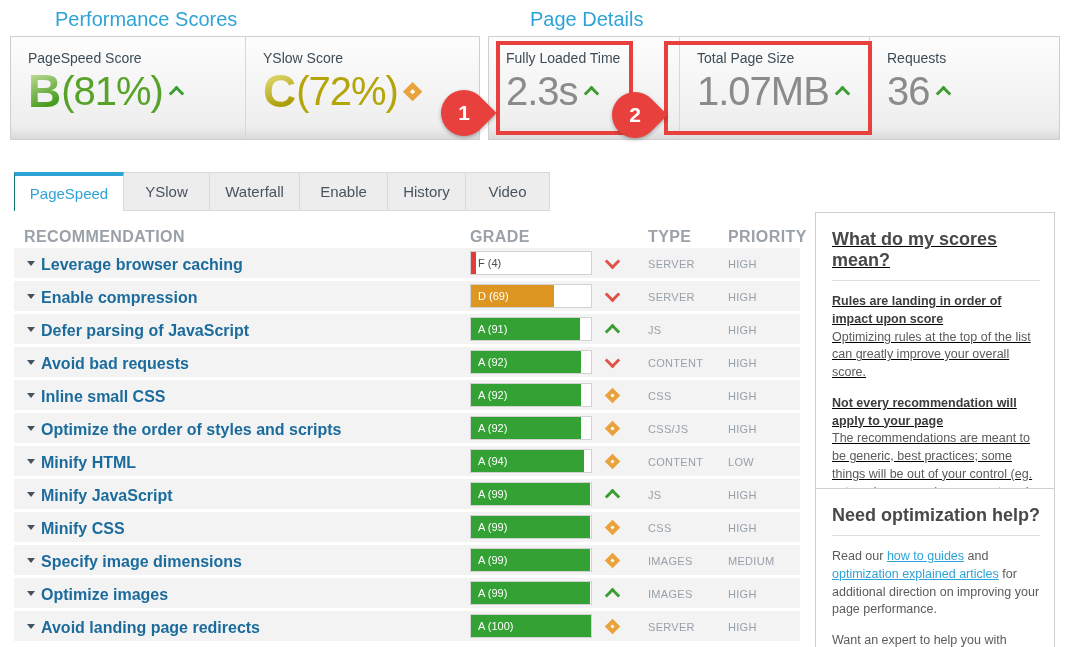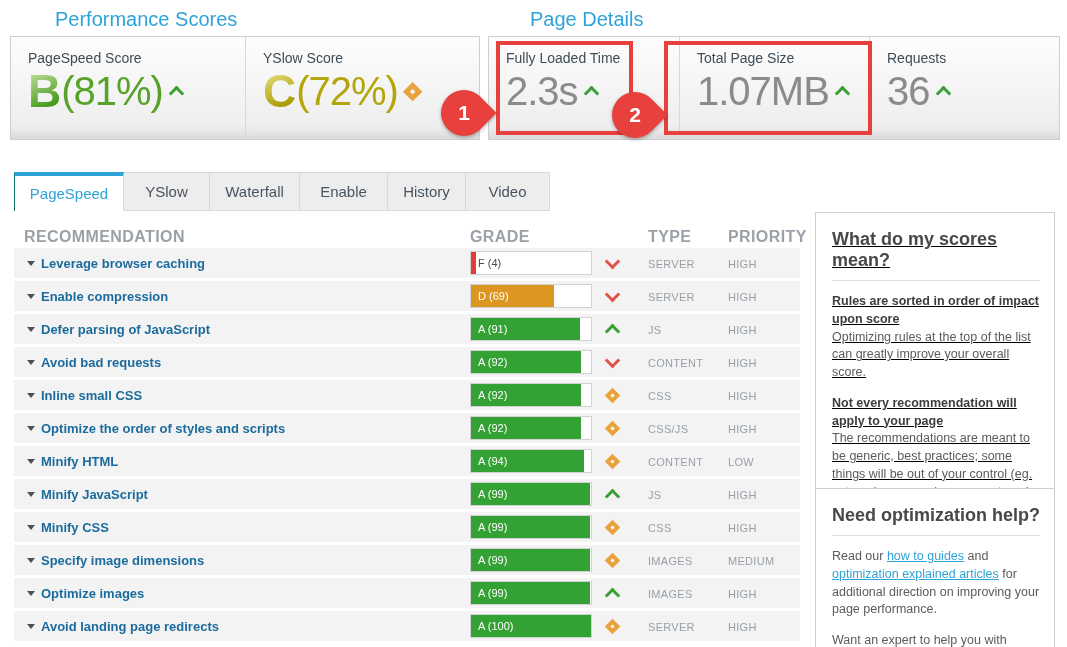--- a/index.html
+++ b/index.html
@@ -74,21 +74,21 @@
   .table{position:absolute;left:14px;top:224px;width:786px;}
   .thead{position:relative;height:24px;}
   .thead span{position:absolute;top:4px;font-size:16px;font-weight:bold;color:#9aa1a8;letter-spacing:.4px;}
   .th-rec{left:10px;}
   .th-grade{left:456px;}
   .th-type{left:634px;}
   .th-priority{left:714px;}
   .trow{position:relative;height:30px;margin-bottom:3px;background:#f3f3f4;}
   .tri{position:absolute;left:13px;top:13px;width:0;height:0;
        border-left:4px solid transparent;border-right:4px solid transparent;border-top:5px solid #44525e;}
-  .rec{position:absolute;left:27px;top:8px;font-size:13px;font-weight:bold;color:#1b6c9c;text-decoration:none;cursor:pointer;}
+  .rec{position:absolute;left:27px;top:8px;font-size:16px;font-weight:bold;color:#1b6c9c;text-decoration:none;cursor:pointer;}
   .c-grade{position:absolute;left:456px;top:3px;border-radius:12px;}
   .gbar{position:relative;display:block;width:120px;height:22px;background:#fff;
         border:1px solid #d2d2d2;box-sizing:content-box;}
   .gfill{position:absolute;left:0;top:0;bottom:0;}
   .bar-green{background:#33a133;}
   .bar-orange{background:#dd9622;}
   .bar-red{background:#e23b38;}
   .glabel{position:absolute;left:7px;top:0;line-height:22px;font-size:11px;color:#fff;}
   .gbar.low .glabel{color:#4a4a4a;}
   .c-trend{position:absolute;left:590px;top:7px;margin:0;}
@@ -373,21 +373,21 @@
         </span>
       <span class="c-type">SERVER</span>
       <span class="c-priority">HIGH</span>
     </div>
   </div>
 
   <aside class="sidebox sb1">
     <h2 class="sb-title">What do my scores mean?</h2>
     <hr class="sb-divider">
     <p class="sb-p">
-      <span class="sb-bold">Rules are sorted in order of impact upon score</span><span>Optimizing rules at the top of the list can greatly improve your overall score.</span>
+      <span class="sb-bold">Rules are landing in order of impact upon score</span><span>Optimizing rules at the top of the list can greatly improve your overall score.</span>
     </p>
     <p class="sb-p">
       <span class="sb-bold">Not every recommendation will apply to your page</span><span>The recommendations are meant to be generic, best practices; some things will be out of your control (eg. external resources) or may not apply to your page.</span>
     </p>
     <p class="sb-p">
       <a class="sb-link">Learn more about PageSpeed/YSlow scores and how they affect performance.</a>
     </p>
   </aside>
 
   <aside class="sidebox sb2">

